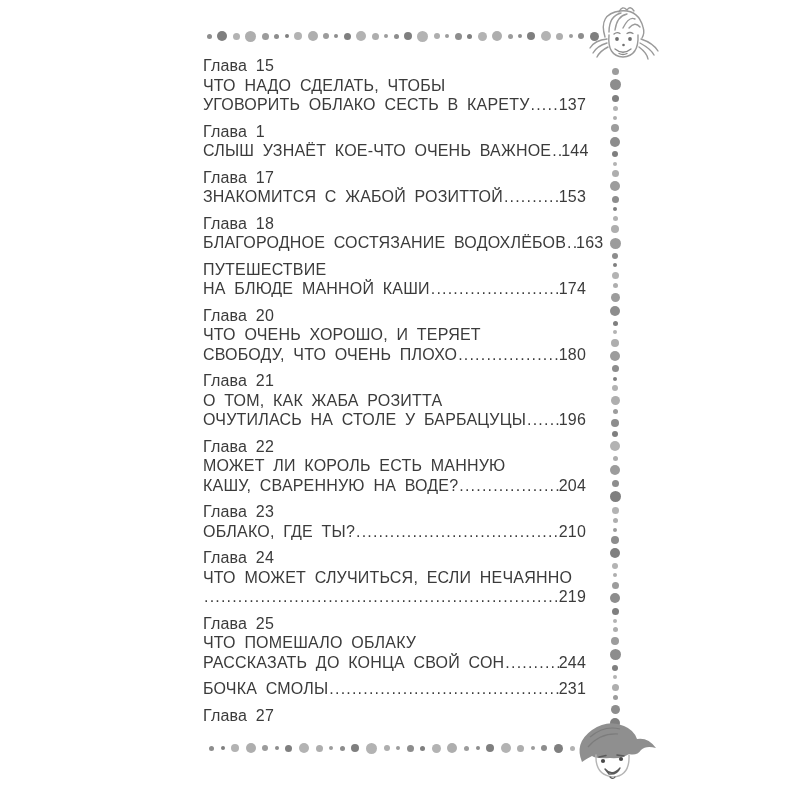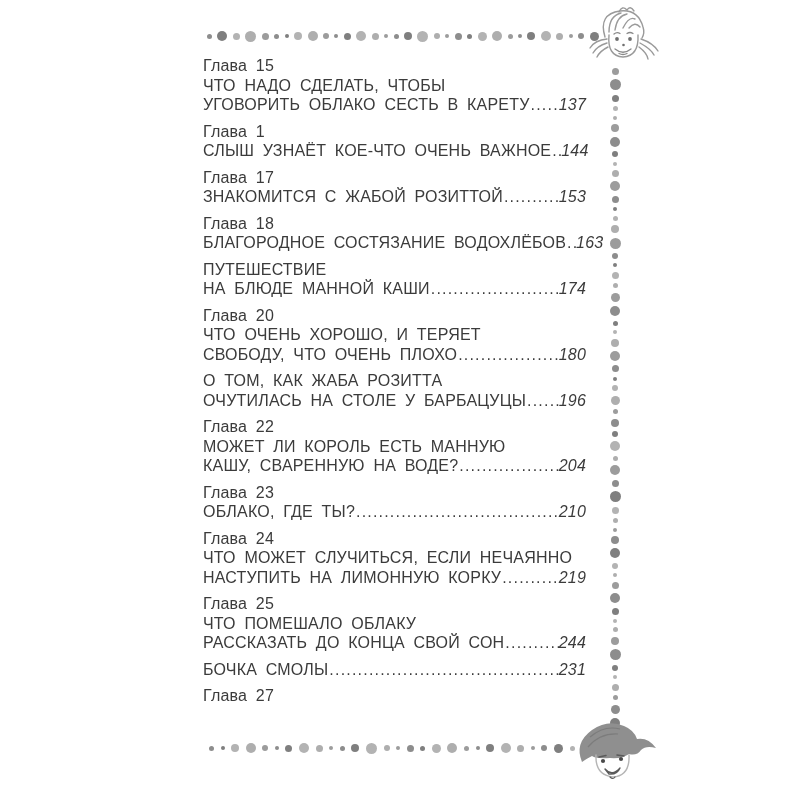--- a/index.html
+++ b/index.html
@@ -48,21 +48,21 @@
   .title-text { flex: 0 0 auto; }
   .leader {
     flex: 1 1 auto;
     overflow: hidden;
     white-space: nowrap;
     letter-spacing: 1.2px;
     word-spacing: 0;
     min-width: 10px;
     padding-left: 1px;
   }
-  .page-num { flex: 0 0 auto; font-style: italic; }
+  .page-num { flex: 0 0 auto; }
 </style>
 </head>
 <body>
 
 <div class="page">
 
   <div class="dot-row top-dots">
       <span class="dot" style="height: 5px; width: 5px; background: rgb(141, 141, 141);"></span>
       <span class="dot" style="height: 10px; width: 10px; background: rgb(127, 127, 127);"></span>
       <span class="dot" style="height: 7px; width: 7px; background: rgb(179, 179, 179);"></span>
@@ -286,20 +286,21 @@
       <div class="chapter-label">Глава 20</div>
         <div class="title-line">ЧТО ОЧЕНЬ ХОРОШО, И ТЕРЯЕТ</div>
         <div class="title-line with-page">
           <span class="title-text">СВОБОДУ, ЧТО ОЧЕНЬ ПЛОХО</span>
           <span class="leader">................................................................................</span>
           <span class="page-num">180</span>
         </div>
       </div>
 
     <div class="entry">
+      <div class="chapter-label">Глава 21</div>
     <div class="title-line">О ТОМ, КАК ЖАБА РОЗИТТА</div>
         <div class="title-line with-page">
           <span class="title-text">ОЧУТИЛАСЬ НА СТОЛЕ У БАРБАЦУЦЫ</span>
           <span class="leader">................................................................................</span>
           <span class="page-num">196</span>
         </div>
       </div>
 
     <div class="entry">
       <div class="chapter-label">Глава 22</div>
@@ -317,21 +318,20 @@
           <span class="title-text">ОБЛАКО, ГДЕ ТЫ?</span>
           <span class="leader">................................................................................</span>
           <span class="page-num">210</span>
         </div>
       </div>
 
     <div class="entry">
       <div class="chapter-label">Глава 24</div>
     <div class="title-line">ЧТО МОЖЕТ СЛУЧИТЬСЯ, ЕСЛИ НЕЧАЯННО</div>
         <div class="title-line with-page">
-          <span class="title-text">НАСТУПИТЬ НА ЛИМОННУЮ КОРКУ</span>
           <span class="leader">................................................................................</span>
           <span class="page-num">219</span>
         </div>
       </div>
 
     <div class="entry">
       <div class="chapter-label">Глава 25</div>
     <div class="title-line">ЧТО ПОМЕШАЛО ОБЛАКУ</div>
         <div class="title-line with-page">
           <span class="title-text">РАССКАЗАТЬ ДО КОНЦА СВОЙ СОН</span>

